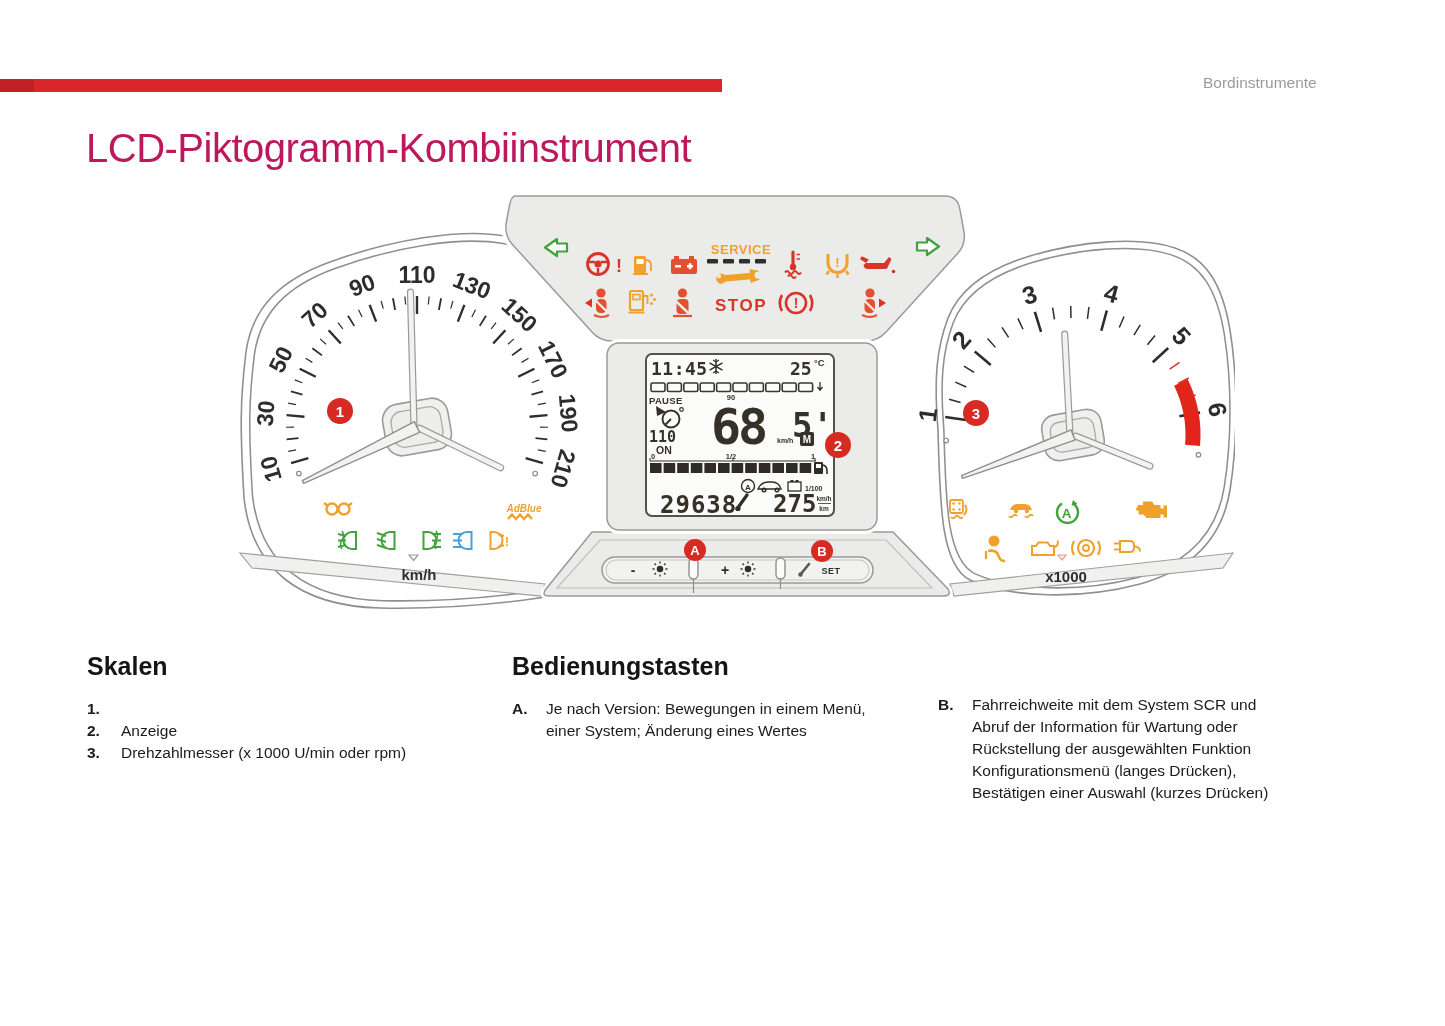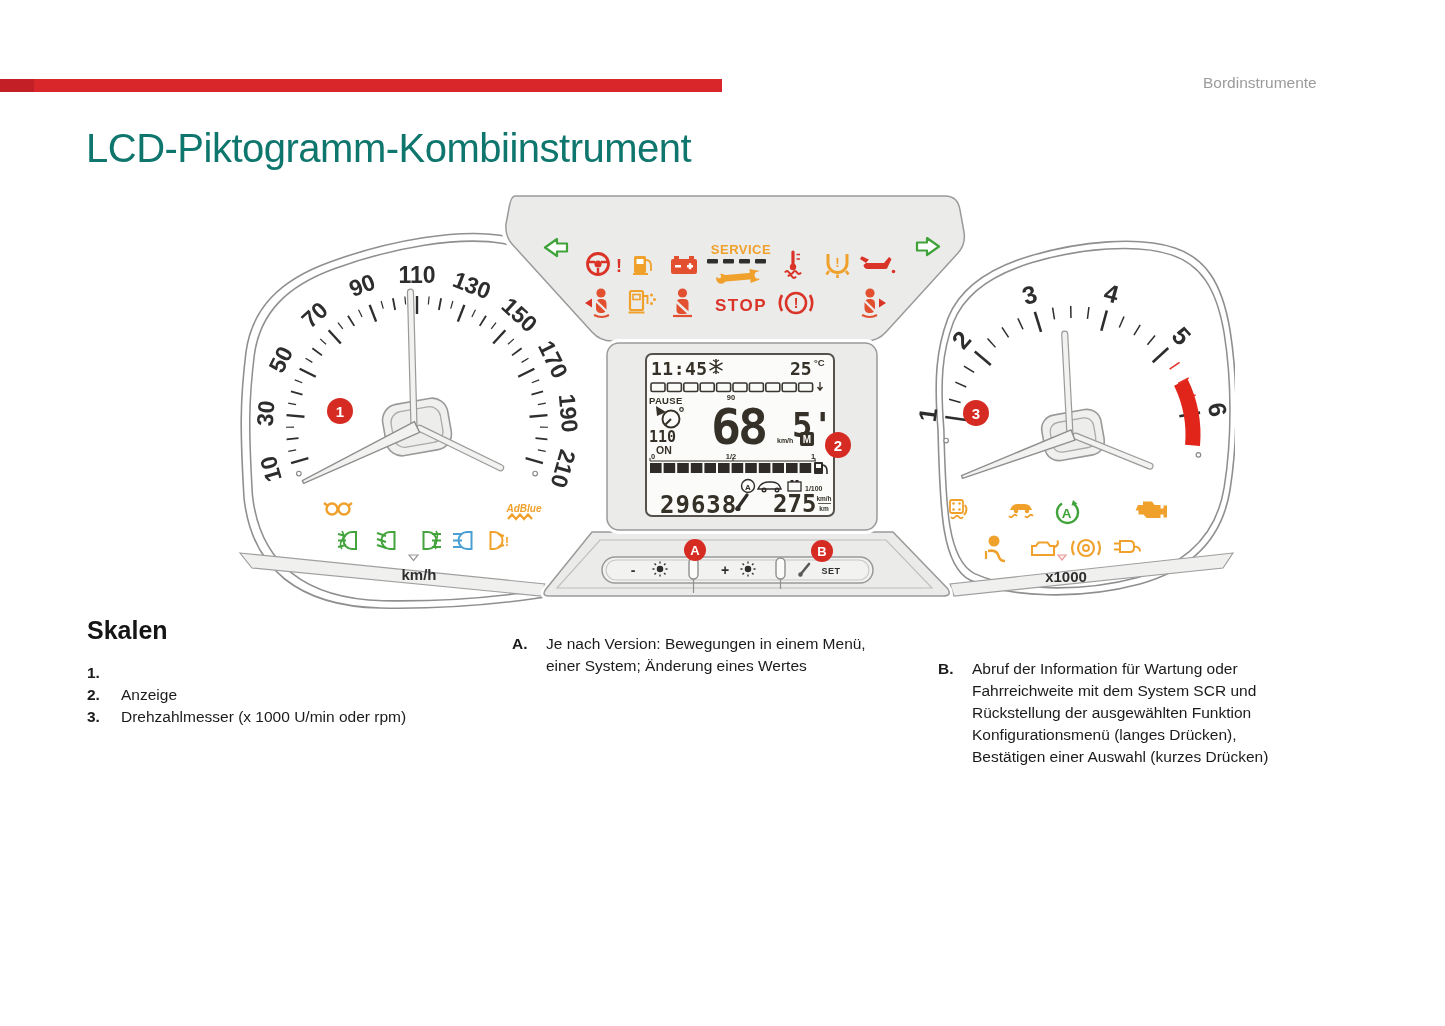--- a/index.html
+++ b/index.html
@@ -2,23 +2,23 @@
 <html><head>
 <meta charset="utf-8">
 <style>
   html,body{margin:0;padding:0;background:#fff;}
   .page{position:relative;width:1318px;height:1026px;background:#fff;overflow:hidden;
         font-family:"Liberation Sans",sans-serif;color:#1f1f1f;}
   .redbar{position:absolute;left:0;top:79px;width:722px;height:13px;background:#d8262b;}
   .redbar-dark{position:absolute;left:0;top:0;width:34px;height:13px;background:#c21f26;}
   .breadcrumb{position:absolute;left:1203px;top:74px;font-size:15.5px;color:#9b9b9b;}
   .chapter{position:absolute;left:1358px;top:92px;font-size:74px;font-weight:bold;color:#e5312a;line-height:1;}
-  .title{position:absolute;left:86px;top:126px;font-size:40px;color:#0f766e;letter-spacing:-0.5px;}
+  .title{position:absolute;left:86px;top:126px;font-size:40px;color:#be185d;letter-spacing:-0.5px;}
   .cluster-svg{position:absolute;left:235px;top:193px;width:1000px;height:425px;}
-  .section{position:absolute;}
+  .section{position:absolute;margin-top:36px;}
   .section h2{margin:0;font-size:25px;font-weight:bold;color:#151515;}
   .list{margin-top:17px;}
   .row{display:flex;font-size:15.5px;line-height:22px;color:#1b1b1b;}
   .row .num{width:34px;font-weight:bold;flex:none;}
   .lines div{font-size:15.5px;line-height:22px;color:#1b1b1b;}
   .pagenum{position:absolute;left:1340px;top:946px;font-size:16.5px;font-weight:bold;color:#be185d;}
   svg text{font-family:"Liberation Sans",sans-serif;}
   .lcdtxt{font-family:"DejaVu Sans Mono",monospace;font-weight:bold;fill:#353128;}
   .g-num{font-weight:bold;fill:#2d2d2d;}
 </style>
@@ -478,37 +478,38 @@
         <span>Anzeige</span>
       </div>
       <div class="row">
         <span class="num">3.</span>
         <span>Drehzahlmesser (x 1000 U/min oder rpm)</span>
       </div>
     </div>
   </div>
 
   <div class="section" style="left:512px;top:616px;width:420px;">
+    <h2>Bedienungstasten</h2>
     <div class="list">
       <div class="row">
         <span class="num">A.</span>
         <span class="lines">
           <div>Je nach Version: Bewegungen in einem Menü,</div>
           <div>einer System; Änderung eines Wertes</div>
         </span>
       </div>
     </div>
   </div>
 
   <div class="section" style="left:938px;top:658px;width:420px;">
     <div class="row">
       <span class="num">B.</span>
       <span class="lines">
+        <div>Fahrreichweite mit dem System SCR und</div>
         <div>Abruf der Information für Wartung oder</div>
-        <div>Fahrreichweite mit dem System SCR und</div>
         <div>Rückstellung der ausgewählten Funktion</div>
         <div>Konfigurationsmenü (langes Drücken),</div>
         <div>Bestätigen einer Auswahl (kurzes Drücken)</div>
       </span>
     </div>
   </div>
 
   <div class="pagenum">11</div>
 </div>
 

